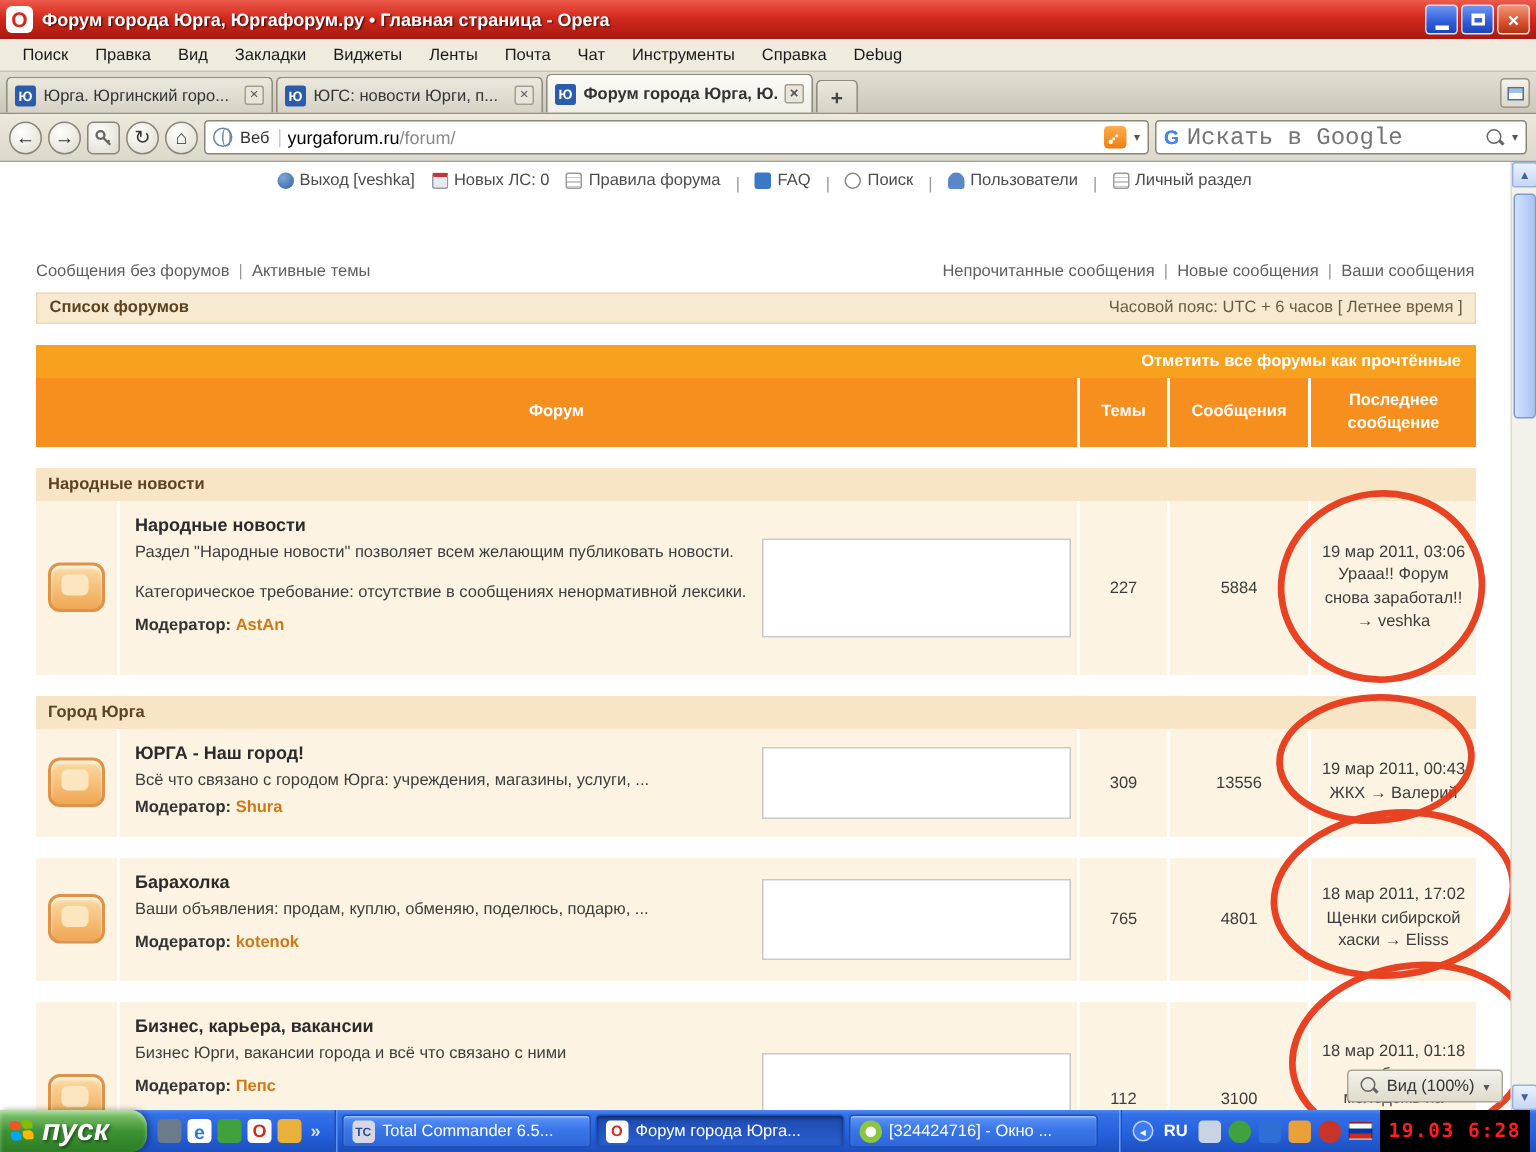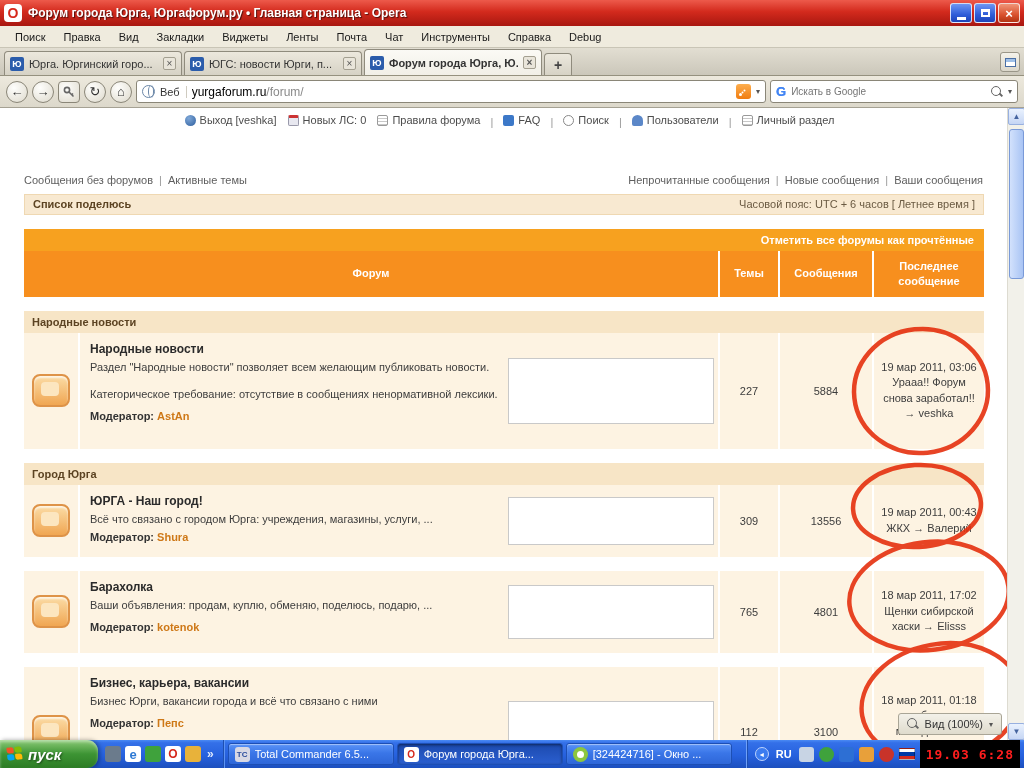--- a/index.html
+++ b/index.html
@@ -65,22 +65,22 @@
   .url-text { font-size:12px; white-space:nowrap; overflow:hidden; flex:1; }
   .url-domain { color:#000; }
   .url-path { color:#8a8a8a; }
   .rss { width:15px; height:15px; border-radius:3px; background:linear-gradient(#FDAE4E,#F07C10); flex:none; position:relative; }
   .rss::after { content:""; position:absolute; left:3px; bottom:3px; width:3px; height:3px; border-radius:50%; background:#fff;
     box-shadow:2px -2px 0 -0.5px #fff, 4px -4px 0 -0.5px #fff; }
   .dd { font-size:8px; color:#555; flex:none; }
   .search-box { width:248px; height:23px; background:#fff; border:1px solid #8A8678; border-radius:3px;
     display:flex; align-items:center; padding:0 5px; gap:5px; flex:none; }
   .g-logo { font-size:13px; font-weight:bold; color:#4285F4; text-shadow:0 0 0 #4285F4; flex:none; }
-  .search-input { flex:1; border:none; outline:none; font-size:10px; color:#444; min-width:0;
-    font-family:Liberation Sans, sans-serif; background:transparent; }
+  .search-input { flex:1; border:none; outline:none; font-size:16px; color:#444; min-width:0;
+    font-family:Liberation Mono, monospace; background:transparent; }
   .mag { width:12px; height:12px; position:relative; flex:none; }
   .mag::before { content:""; position:absolute; left:0; top:0; width:8px; height:8px; border:1.5px solid #666; border-radius:50%; }
   .mag::after { content:""; position:absolute; left:8px; top:8px; width:4px; height:1.8px; background:#666; transform:rotate(45deg); }
 
   
   .page { position:absolute; top:108px; left:0; right:0; height:632px; background:#fff; overflow:hidden; }
   .content { position:absolute; left:0; top:0; width:1007px; height:632px; overflow:hidden; }
 
   .topnav { text-align:center; padding-top:6px; font-size:11px; color:#4c4c4c;margin-left:12px; }
   .topnav a { color:#4c4c4c; text-decoration:none; }
@@ -150,21 +150,21 @@
   .zoom-chip { position:absolute; right:22px; bottom:5px; height:22px; z-index:7;
     background:linear-gradient(#F3F1E9,#DFDBCD); border:1px solid #A9A596; border-radius:3px;
     display:flex; align-items:center; gap:6px; padding:0 8px; font-size:11px; color:#333; }
 
   
   .taskbar { position:absolute; top:740px; left:0; right:0; height:28px;
     background:linear-gradient(#4A8AF4,#3470E8 10%,#2661DE 55%,#1C4FBE); display:flex; align-items:center; }
   .start-btn { height:28px; width:98px; flex:none;
     background:linear-gradient(#8CCB77,#3D9434 50%,#2C7C24); border-radius:0 11px 11px 0;
     display:flex; align-items:center; gap:6px; padding:0 10px 0 7px;
-    color:#fff; font-weight:bold; font-style:italic; font-size:15px; text-shadow:1px 1px 2px rgba(0,0,0,.45);
+    color:#fff; font-weight:bold; font-style:italic; font-size:20px; text-shadow:1px 1px 2px rgba(0,0,0,.45);
     box-shadow:inset 0 2px 3px rgba(255,255,255,.4), 2px 0 4px rgba(0,0,0,.35); }
   .winflag { width:15px; height:14px; display:grid; grid-template-columns:7px 7px; grid-template-rows:6px 6px;
     gap:1px; transform:rotate(-6deg); }
   .winflag i { border-radius:1px 3px 1px 3px; }
   .wf1{background:#F35325}.wf2{background:#81BC06}.wf3{background:#05A6F0}.wf4{background:#FFBA08}
   .quicklaunch { display:flex; align-items:center; gap:4px; padding:0 7px; height:100%;
     border-right:1px solid #1E4FB0; box-shadow:1px 0 0 #5C93F4; flex:none; }
   .ql-icon { width:16px; height:16px; border-radius:3px; display:flex; align-items:center; justify-content:center;
     font-size:11px; font-weight:bold; color:#fff; }
   .ql1 { background:#6B7B8C; } .ql-e { background:#fff; color:#2D79D4; font-size:13px; }
@@ -325,21 +325,21 @@
         <div>
           <a>Непрочитанные сообщения</a>
           <span class="sep">|</span>
           <a>Новые сообщения</a>
           <span class="sep">|</span>
           <a>Ваши сообщения</a>
         </div>
       </div>
 
       <div class="board-bar">
-        <span class="board-title">Список поделюсь</span>
+        <span class="board-title">Список форумов</span>
         <span class="board-tz">Часовой пояс: UTC + 6 часов [ Летнее время ]</span>
       </div>
 
       <div class="forum-table">
 
         <div class="markread">
           <a>Отметить все форумы как прочтённые</a>
         </div>
 
         <div class="trow cols4">

